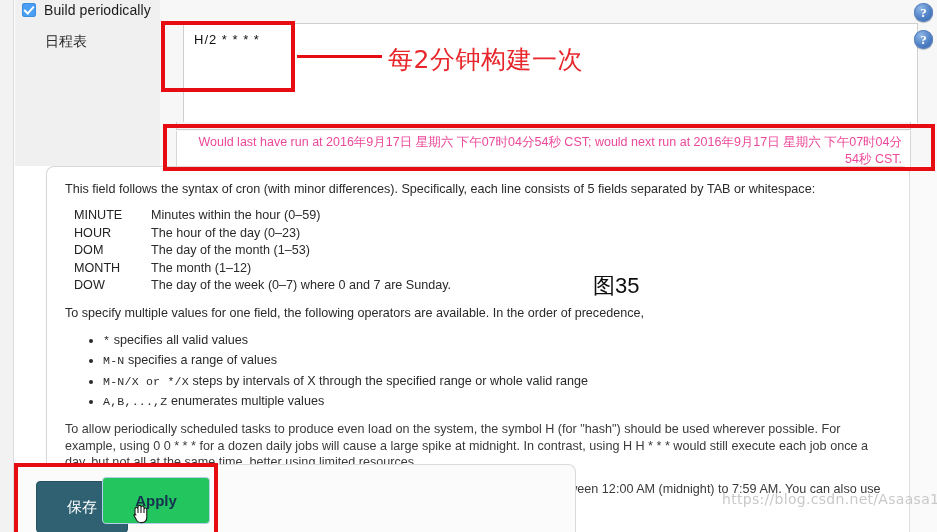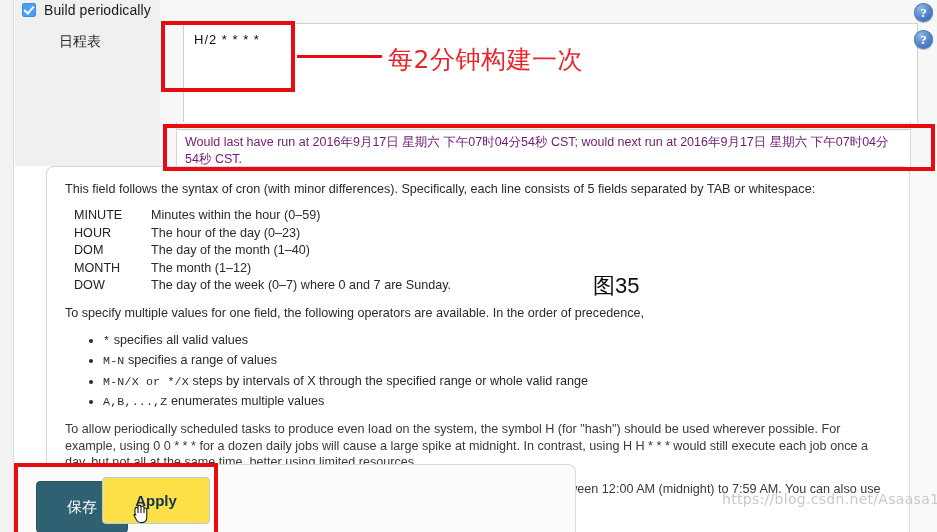--- a/index.html
+++ b/index.html
@@ -44,21 +44,21 @@
   .cb-box::after {
     content: ""; position: absolute;
     left: 4px; top: 1px; width: 4px; height: 8px;
     border: solid #ffffff; border-width: 0 2px 2px 0;
     transform: rotate(42deg);
   }
   .cb-label { font-size: 14px; color: #1a1a1a; letter-spacing: .1px; }
 
   
   .sched-label {
-    position: absolute; left: 59px; top: 33px;
+    position: absolute; left: 45px; top: 33px;
     font-size: 14px; color: #2b2b2b;
     font-family: Liberation Sans, sans-serif;
   }
 
   
   .sched-area {
     position: absolute; left: 183px; top: 23px;
     width: 735px; height: 100px;
     background: #ffffff; border: 1px solid #cfcfcf;
     border-bottom: none;
@@ -78,21 +78,21 @@
     content: ""; position: absolute; left: 43%; top: 2px;
     width: 48px; height: 3px; border-radius: 2px; background: #b9b9b9;
   }
 
   
   .nextrun {
     position: absolute; left: 176px; top: 131px;
     width: 735px; height: 38px;
     background: #ffffff; border: 1px solid #d6d6d6; border-top: none;
     padding: 3px 8px 0 8px;
-    font-size: 12.5px; line-height: 17px; color: #701a75;
+    font-size: 12.5px; line-height: 17px; color: #ec4899; text-align: right;
   }
 
   
   .help-panel {
     position: absolute; left: 46px; top: 166px;
     width: 864px; height: 366px;
     background: #ffffff;
     border: 1px solid #d8d8d8;
     border-radius: 8px 8px 0 0;
     border-bottom: none;
@@ -171,21 +171,21 @@
     font-size: 15px; cursor: pointer; user-select: none;
   }
   #save-button {
     left: 36px; top: 481px; width: 92px; height: 52px;
     background: #2f6173; color: #ffffff;
     border: 1px solid #27525f;
     font-family: "DejaVu Sans", sans-serif; font-size: 15px;
   }
   #apply-button {
     left: 102px; top: 477px; width: 108px; height: 47px;
-    background: #fde047; color: #16324f;
+    background: #22c55e; color: #16324f;
     border: 1px solid #b6cde8;
     font-weight: bold; font-size: 15px;
   }
   
   #cursor-icon {
     position: absolute; left: 131px; top: 503px;
     width: 20px; height: 22px; pointer-events: none;
   }
 
   
@@ -239,21 +239,21 @@
         <tr>
           <td class="k">MINUTE</td>
           <td>Minutes within the hour (0–59)</td>
         </tr>
         <tr>
           <td class="k">HOUR</td>
           <td>The hour of the day (0–23)</td>
         </tr>
         <tr>
           <td class="k">DOM</td>
-          <td>The day of the month (1–40)</td>
+          <td>The day of the month (1–53)</td>
         </tr>
         <tr>
           <td class="k">MONTH</td>
           <td>The month (1–12)</td>
         </tr>
         <tr>
           <td class="k">DOW</td>
           <td>The day of the week (0–7) where 0 and 7 are Sunday.</td>
         </tr>
       </tbody>

